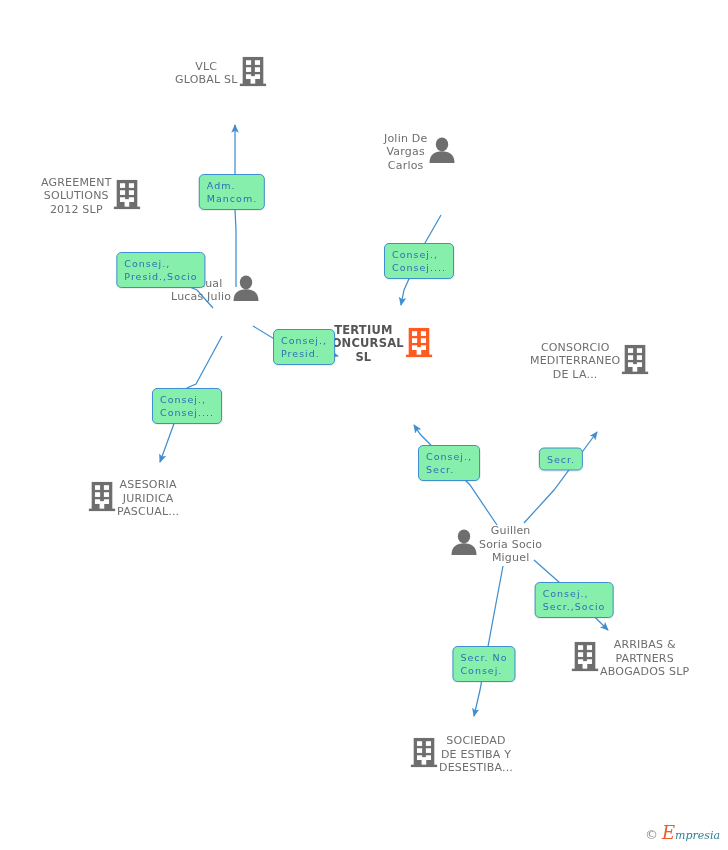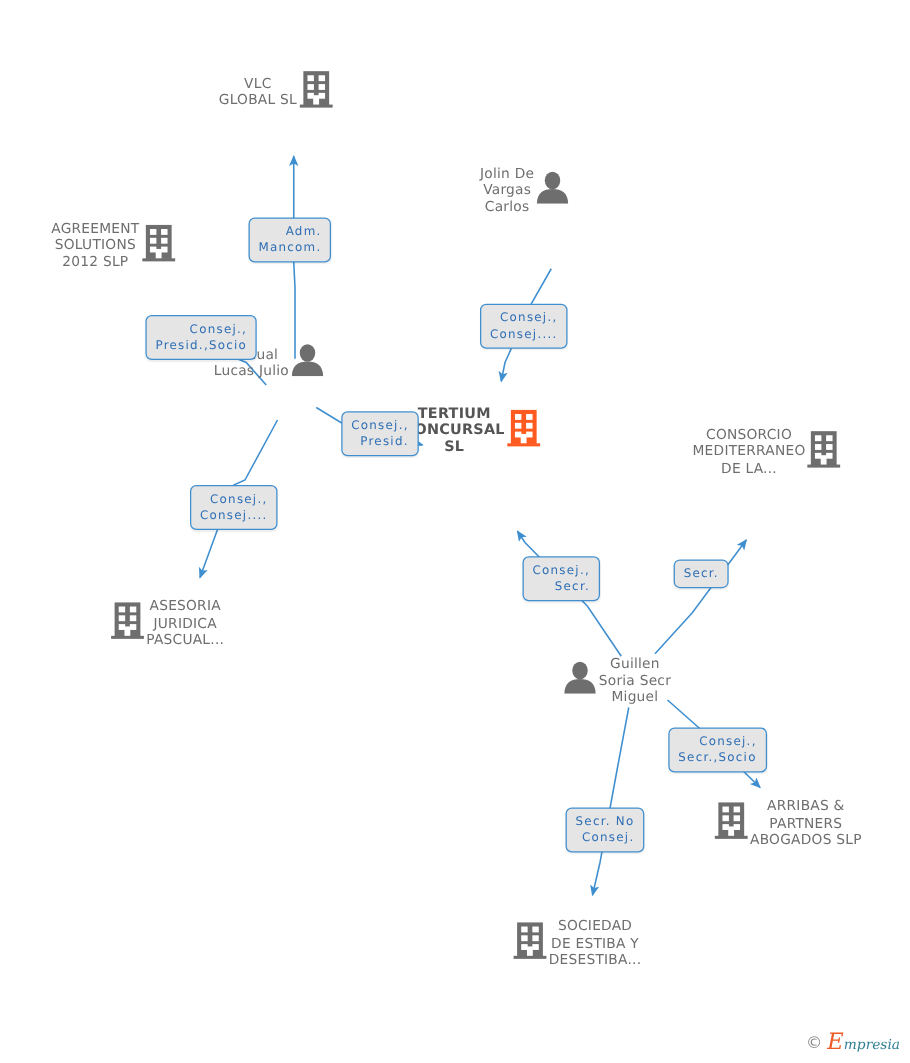--- a/index.html
+++ b/index.html
@@ -37,27 +37,27 @@
   }
   .node.center .label{
     color:#555555;
     font-weight:bold;
     font-size:11.5px;
   }
   .node .icon{display:block;}
   .badge{
     position:absolute;
     border:1.4px solid #3f8fd0;
-    background:#e5e5e5;
+    background:#86efac;
     border-radius:5px;
     color:#2f6fb5;
     font-size:9.5px;
     line-height:13px;
     letter-spacing:1px;
-    text-align:right;
+    text-align:left;
     padding:4px 7px;
     white-space:pre-line;
     box-shadow:0 1px 1px rgba(0,0,0,.07);
     transform:translate(-50%,-50%);
   }
   .watermark{
     position:absolute;
     right:8px;bottom:6px;
     display:flex;align-items:center;gap:4px;
     font-size:15px;
@@ -164,21 +164,21 @@
             <rect x="8.5" y="5.5" width="5.5" height="5" fill="#fff"></rect>
             <rect x="18" y="5.5" width="5.5" height="5" fill="#fff"></rect>
             <rect x="8.5" y="13" width="5.5" height="5" fill="#fff"></rect>
             <rect x="18" y="13" width="5.5" height="5" fill="#fff"></rect>
             <rect x="8.5" y="20.5" width="5.5" height="5" fill="#fff"></rect>
             <rect x="18" y="20.5" width="5.5" height="5" fill="#fff"></rect>
             <rect x="13.4" y="22.5" width="5" height="8.5" fill="#fff"></rect>
             <rect x="2" y="30.5" width="28" height="2.6" fill="#FF5A1F"></rect>
           </svg></div>
       </div>
-      <div class="node" style="left: 614px; top: 340.5px;">
+      <div class="node" style="left: 590px; top: 340.5px;">
         <div class="label">CONSORCIO
 MEDITERRANEO
 DE LA...</div>
         <div class="icon"><svg width="30" height="32" viewBox="0 0 32 34">
             <rect x="5" y="2" width="22" height="29" fill="#6E6E6E"></rect>
             <rect x="8.5" y="5.5" width="5.5" height="5" fill="#fff"></rect>
             <rect x="18" y="5.5" width="5.5" height="5" fill="#fff"></rect>
             <rect x="8.5" y="13" width="5.5" height="5" fill="#fff"></rect>
             <rect x="18" y="13" width="5.5" height="5" fill="#fff"></rect>
             <rect x="8.5" y="20.5" width="5.5" height="5" fill="#fff"></rect>
@@ -186,21 +186,21 @@
             <rect x="13.4" y="22.5" width="5" height="8.5" fill="#fff"></rect>
             <rect x="2" y="30.5" width="28" height="2.6" fill="#6E6E6E"></rect>
           </svg></div>
       </div>
       <div class="node" style="left: 509px; top: 524px;">
         <div class="icon"><svg width="30" height="26" viewBox="0 0 30 26">
             <ellipse cx="15" cy="7.4" rx="6.2" ry="7" fill="#6E6E6E"></ellipse>
             <path d="M2.5,26 C2.5,17.4 7.8,14.2 15,14.2 C22.2,14.2 27.5,17.4 27.5,26 Z" fill="#6E6E6E"></path>
           </svg></div>
         <div class="label">Guillen
-Soria Secr
+Soria Socio
 Miguel</div>
       </div>
       <div class="node" style="left: 630px; top: 638px;">
         <div class="icon"><svg width="30" height="32" viewBox="0 0 32 34">
             <rect x="5" y="2" width="22" height="29" fill="#6E6E6E"></rect>
             <rect x="8.5" y="5.5" width="5.5" height="5" fill="#fff"></rect>
             <rect x="18" y="5.5" width="5.5" height="5" fill="#fff"></rect>
             <rect x="8.5" y="13" width="5.5" height="5" fill="#fff"></rect>
             <rect x="18" y="13" width="5.5" height="5" fill="#fff"></rect>
             <rect x="8.5" y="20.5" width="5.5" height="5" fill="#fff"></rect>

